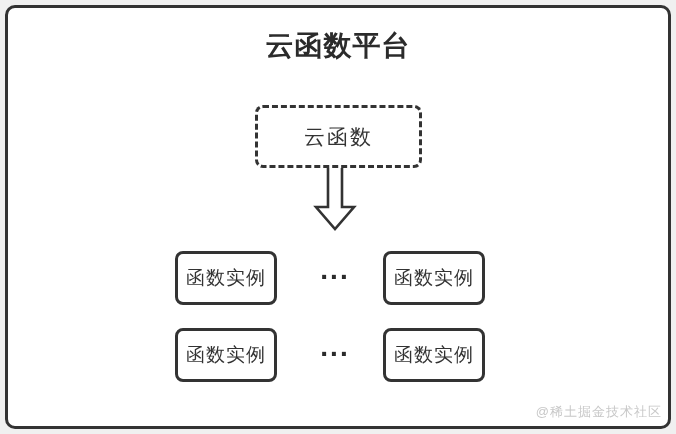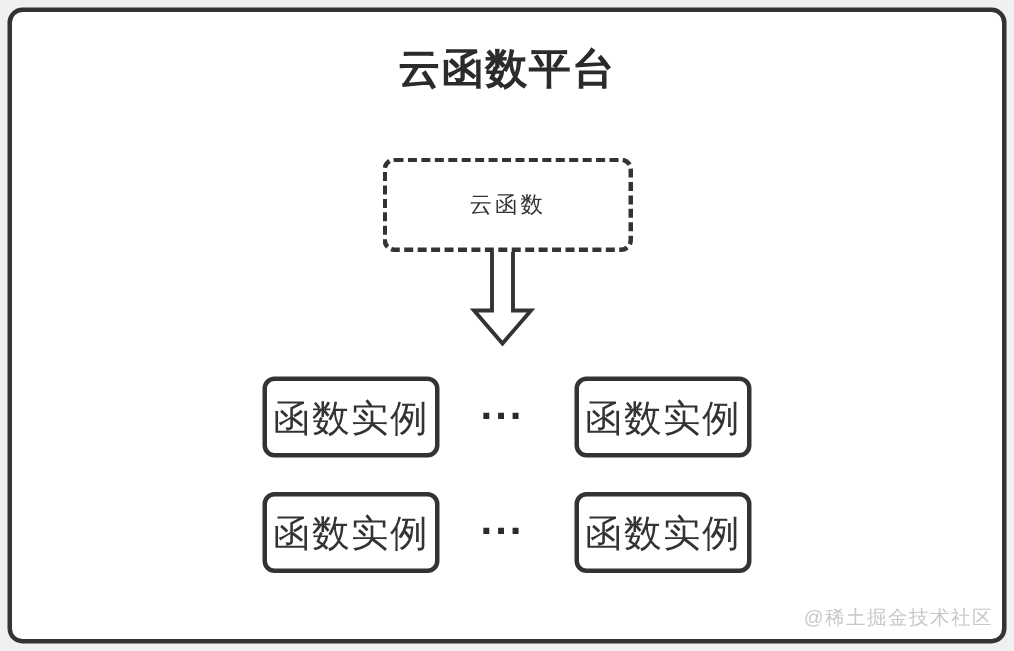--- a/index.html
+++ b/index.html
@@ -33,40 +33,40 @@
   .dashed-box {
     position: absolute;
     left: 247px; top: 97px;
     width: 167px; height: 63px;
     border: 3px dashed #333333;
     border-radius: 8px;
     background: #ffffff;
     display: flex;
     align-items: center;
     justify-content: center;
-    font-size: 15px;
+    font-size: 21px;
     color: #333333;
     letter-spacing: 2px;
   }
   .down-arrow {
     position: absolute;
     left: 305px; top: 160px;
     width: 44px; height: 64px;
     display: block;
   }
   .inst-box {
     position: absolute;
-    width: 118px; height: 54px;
+    width: 102px; height: 54px;
     border: 3px solid #333333;
     border-radius: 8px;
     background: #ffffff;
     display: flex;
     align-items: center;
     justify-content: center;
-    font-size: 25px;
+    font-size: 19px;
     color: #333333;
     letter-spacing: 1px;
   }
   .row1 { top: 243px; }
   .row2 { top: 320px; }
   .box-left  { left: 167px; }
   .box-right { left: 375px; }
   .dots {
     position: absolute;
     left: 297px;

